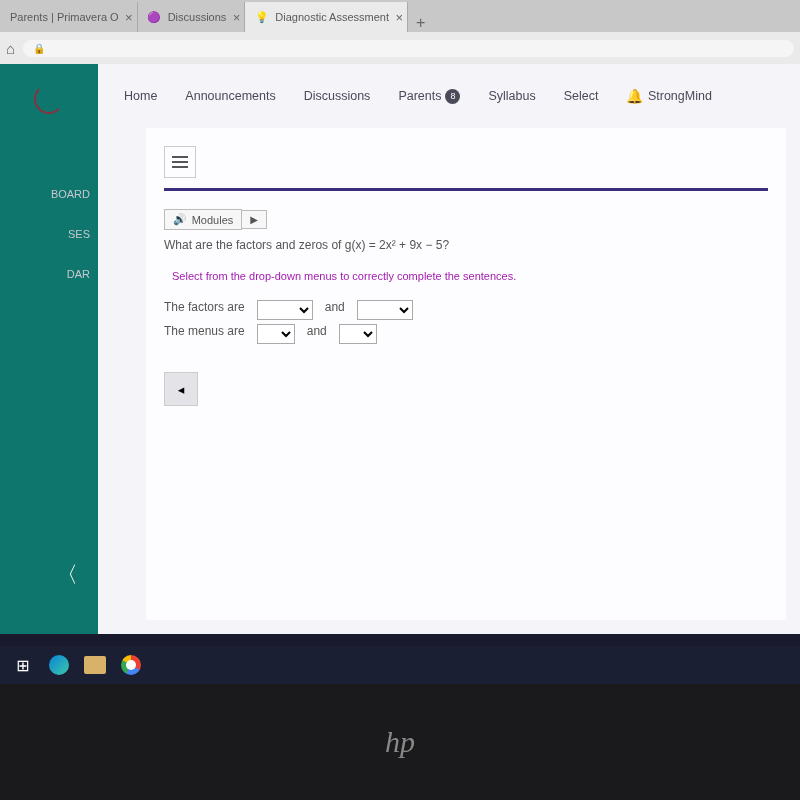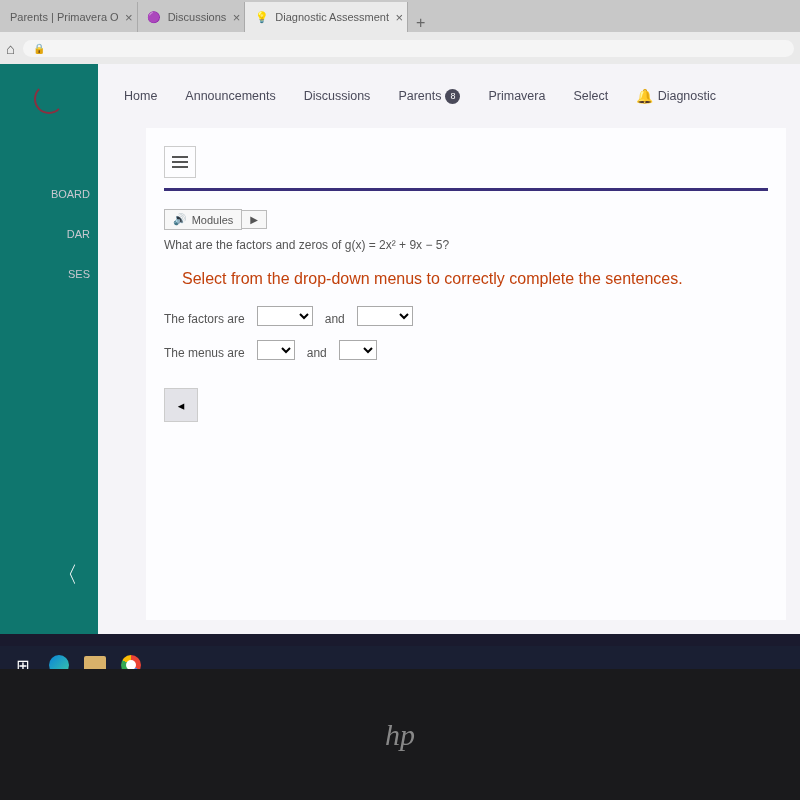--- a/index.html
+++ b/index.html
@@ -34,38 +34,38 @@
   .content-card { margin: 0 14px 14px 48px; background: #fdfdff; flex: 1; padding: 18px 18px; position: relative; }
   .hamburger { width: 32px; height: 32px; border: 1px solid #ccc; display: flex; flex-direction: column; justify-content: center; align-items: center; gap: 3px; cursor: pointer; }
   .hamburger span { width: 16px; height: 2px; background: #555; }
   .accent-line { height: 3px; background: #3a2f7a; margin: 10px 0 18px; }
   
   .listen-bar { display: flex; align-items: center; }
   .listen-btn { display: flex; align-items: center; gap: 5px; border: 1px solid #bbb; padding: 3px 8px; font-size: 11px; color: #555; background: #f7f7f7; cursor: pointer; }
   .listen-play { border: 1px solid #bbb; border-left: none; padding: 3px 8px; font-size: 10px; color: #555; background: #f7f7f7; cursor: pointer; }
   
   .question { font-size: 12px; color: #555; margin: 8px 0 0; }
-  .instruction { font-size: 16px; color: #c2410c; margin: 18px 18px; }
-  .sentence-row { font-size: 12px; color: #555; margin: 14px 0; display: flex; align-items: flex-end; gap: 12px; }
+  .instruction { font-size: 11px; color: #a21caf; margin: 18px 8px; }
+  .sentence-row { font-size: 12px; color: #555; margin: 4px 0; display: flex; align-items: flex-start; gap: 12px; }
   .dropdown { border: 1px solid #aaa; padding: 2px 4px; font-size: 11px; min-width: 56px; background: #fff; cursor: pointer; }
   .dropdown.small { min-width: 38px; }
   
   .prev-btn { width: 34px; height: 34px; background: #e3e3e8; border: 1px solid #ccc; display: flex; align-items: center; justify-content: center; font-size: 13px; margin-top: 28px; cursor: pointer; }
   
   .chev-left { position: absolute; left: 56px; top: 560px; color: #fff; font-size: 22px; cursor: pointer; }
   
   .taskbar { position: absolute; bottom: 116px; left: 0; width: 800px; height: 38px; background: #1a1f33; display: flex; align-items: center; padding: 0 10px; gap: 10px; }
   .task-icon { width: 26px; height: 26px; display: flex; align-items: center; justify-content: center; cursor: pointer; border-radius: 2px; }
   .task-icon.search { font-size: 16px; color: #fff; }
   .task-icon.edge { width: 20px; height: 20px; border-radius: 50%; background: linear-gradient(135deg,#0a84d8,#3cc8a8); }
   .task-icon.explorer { width: 22px; height: 18px; background: #d9b26a; border-radius: 2px; }
   .task-icon.chrome { width: 20px; height: 20px; border-radius: 50%; background: conic-gradient(#ea4335 0 120deg,#4285f4 120deg 210deg,#34a853 210deg 300deg,#fbbc05 300deg 360deg); position: relative; }
   .task-icon.chrome::after { content:""; position:absolute; top:5px; left:5px; width:10px; height:10px; background:#fff; border-radius:50%; }
   
-  .laptop-bottom { position: absolute; bottom: 0; left: 0; width: 800px; height: 131px; background: #1a1a1c; display: flex; align-items: center; justify-content: center; }
+  .laptop-bottom { position: absolute; bottom: 0; left: 0; width: 800px; height: 116px; background: #1a1a1c; display: flex; align-items: center; justify-content: center; }
   .hp-logo { color: #888; font-size: 30px; font-style: italic; font-family: serif; }
 </style>
 </head>
 <body>
 
 <div class="browser-chrome">
   <div class="tabs-bar">
     <div class="tab inactive">
       <span>Parents | Primavera O</span>
       <span class="tab-close">×</span>
@@ -90,38 +90,38 @@
   </div>
 </div>
 
 <div class="app-body">
   <div class="dark-sidebar">
     <div class="logo-stub">
         <div class="logo-arc"></div>
       </div>
     <div style="height:40px"></div>
     <div class="side-item">BOARD</div>
+    <div class="side-item">SES</div>
     <div class="side-item">DAR</div>
-    <div class="side-item">SES</div>
   </div>
 
   <div class="main-panel">
     <div class="top-nav">
       <span class="nav-item">Home</span>
       <span class="nav-item">Announcements</span>
       <span class="nav-item">Discussions</span>
       <span class="nav-item">
         <span>Parents</span>
         <span class="badge">8</span>
       </span>
-      <span class="nav-item">Primavera</span>
+      <span class="nav-item">Syllabus</span>
       <span class="nav-item">Select</span>
       <span class="nav-item">
         <span class="bell-icon">🔔</span>
-        <span>Diagnostic</span>
+        <span>StrongMind</span>
       </span>
     </div>
 
     <div class="content-card">
       <div class="hamburger">
           <span></span>
           <span></span>
           <span></span>
         </div>
       <div class="accent-line"></div>

